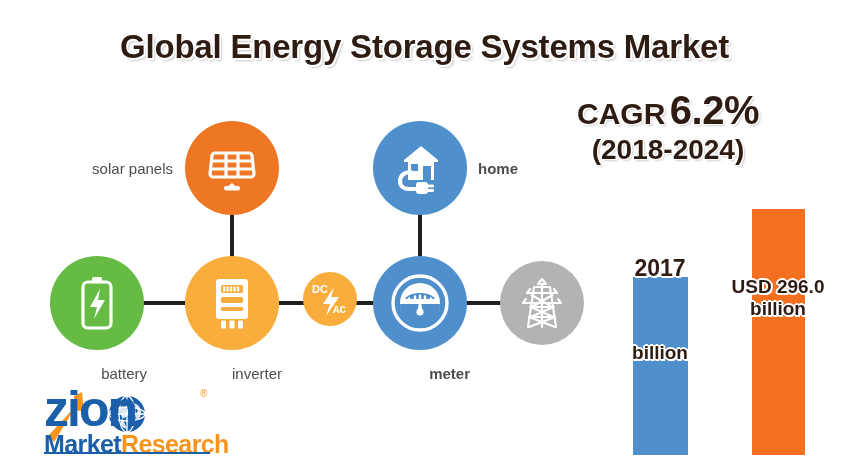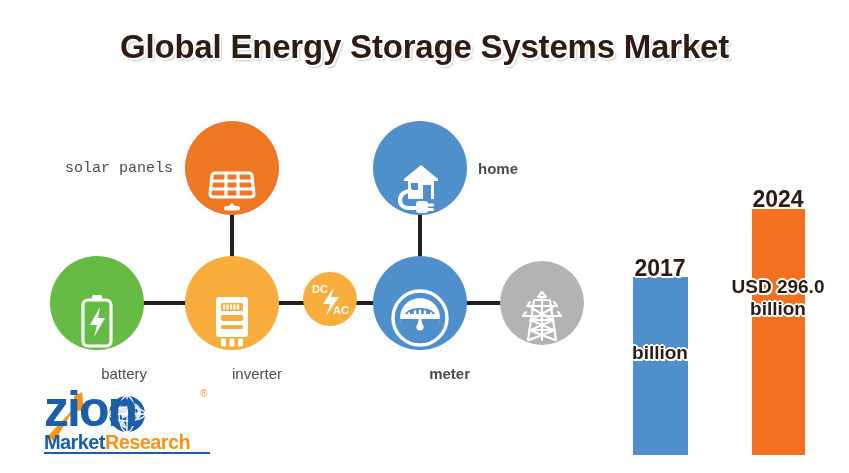--- a/index.html
+++ b/index.html
@@ -73,21 +73,21 @@
       1.1px -1.1px 0 #ffffff,
      -1.1px -1.1px 0 #ffffff,
       2.2px 2.2px 2px rgba(160,160,160,0.5);
   }
 
   
   .node {
     position: absolute;
     border-radius: 50%;
     display: flex;
-    align-items: flex-end;
+    align-items: center;
     justify-content: center;
   }
   .node svg { display: block; }
 
   .connector {
     position: absolute;
     background: #231f20;
   }
 
   .node-label {
@@ -162,21 +162,21 @@
     letter-spacing: -2px;
     color: #1B5FAA;
     line-height: 1;
   }
   .logo-sub {
     position: absolute;
     left: 14px;
     top: 46px;
     font-family: "Liberation Sans", sans-serif;
     font-weight: bold;
-    font-size: 20px;
+    font-size: 25px;
     letter-spacing: -0.6px;
     line-height: 1;
   }
   .logo-market { color: #1B5FAA; }
   .logo-research { color: #F7941E; }
   .logo-underline {
     position: absolute;
     left: 14px;
     top: 66px;
     width: 166px;
@@ -191,20 +191,24 @@
     color: #F7941E;
   }
 </style>
 </head>
 <body>
 
 <div id="canvas">
 
   <div class="title">Global Energy Storage Systems Market</div>
 
+  <div class="cagr-wrap">
+    <div class="cagr-line1"><span class="cagr-label">CAGR</span> <span class="cagr-value">6.2%</span></div>
+    <div class="cagr-years">(2018-2024)</div>
+  </div>
 
   <div class="connector" style="left:230px; top:212px; width:4px; height:48px;"></div>
 
   <div class="connector" style="left:418px; top:212px; width:4px; height:48px;"></div>
 
   <div class="connector" style="left:140px; top:301px; width:50px; height:4px;"></div>
 
   <div class="connector" style="left:275px; top:301px; width:32px; height:4px;"></div>
 
   <div class="connector" style="left:352px; top:301px; width:28px; height:4px;"></div>
@@ -216,21 +220,21 @@
       <svg width="54" height="54" viewBox="0 0 54 54">
         <g fill="none" stroke="#ffffff" stroke-width="3.2" stroke-linejoin="round">
           <path d="M10 12 h34 a3 3 0 0 1 3 3 l2 18 a3 3 0 0 1 -3 3 h-38 a3 3 0 0 1 -3 -3 l2 -18 a3 3 0 0 1 3 -3 z"></path>
           <path d="M7.5 20 h39 M6.5 28 h41 M21 12 v24 M33 12 v24"></path>
         </g>
         <path d="M27 36 v5 c0 3 -5 3 -5 7 h10 c0 -4 -5 -4 -5 -7 z" fill="#ffffff"></path>
         <rect x="19" y="45" width="16" height="4.5" rx="2.2" fill="#ffffff"></rect>
       </svg>
     </span>
   </div>
-  <div class="node-label left-of" style="left:45px; top:160px; width:128px;font-family:Liberation Mono, monospace;">solar panels</div>
+  <div class="node-label left-of" style="left:45px; top:160px; width:128px;">solar panels</div>
 
   <div class="node" style="left:373px; top:121px; width:94px; height:94px; background:#4E8FCC;">
     <span>
       <svg width="58" height="56" viewBox="0 0 58 56">
         <g fill="#ffffff">
           <path d="M30 6 L13 20 l0 2 l4 0 l0 18 l26 0 l0 -18 l4 0 l0 -2 z"></path>
         </g>
         <g fill="#4E8FCC">
           <rect x="20" y="24" width="7" height="7"></rect>
           <rect x="32" y="26" width="8" height="14"></rect>
@@ -286,21 +290,21 @@
           <rect x="29" y="12.5" width="2.2" height="5"></rect>
         </g>
       </svg>
     </span>
   </div>
   <div class="node-label" style="left:182px; top:365px; width:100px;">inverter</div>
 
   <div class="node" style="left:303px; top:272px; width:54px; height:54px; background:#F9AD3C;">
     <span style="position:relative;display:block;width:54px;height:54px;">
       <span class="dcac-text" style="left:9px; top:12px;">DC</span>
-      <span class="dcac-text" style="left:30px; top:33px;">AC</span>
+      <span class="dcac-text" style="left:30px; top:33px;font-family:Liberation Mono, monospace;">AC</span>
       <svg width="54" height="54" viewBox="0 0 54 54" style="position:absolute;left:0;top:0;">
         <path d="M31 15 L20 32 h7 l-4 12 l13 -19 h-8 z" fill="#ffffff"></path>
       </svg>
     </span>
   </div>
 
   <div class="node" style="left:373px; top:256px; width:94px; height:94px; background:#4E8FCC;">
     <span>
       <svg width="64" height="64" viewBox="0 0 64 64">
         <circle cx="32" cy="32" r="27" fill="none" stroke="#ffffff" stroke-width="3.4"></circle>
@@ -344,21 +348,20 @@
     </span>
   </div>
 
   <div class="bar" style="left:633px; width:55px; height:178px; background:#4E8FCC;"></div>
   <div class="bar-year" style="left:610px; top:255px; width:100px;">2017</div>
   <div class="bar-value" style="left:586px; top:342px; width:148px;">
     <div>billion</div>
   </div>
 
   <div class="bar" style="left:752px; width:53px; height:246px; background:#F37021;"></div>
-  <div class="bar-year" style="left:728px; top:186px; width:100px;">2024</div>
   <div class="bar-value" style="left:702px; top:276px; width:152px;">
     <div>USD 296.0</div>
     <div>billion</div>
   </div>
 
   <div class="logo">
     <svg width="190" height="70" viewBox="0 0 190 70" style="position:absolute;left:0;top:0;">
 
       <path d="M18 50 L44 22 L44 10 L52 6 L54 26 L46 24 L46 20 L24 56 z" fill="#F7941E"></path>
 

